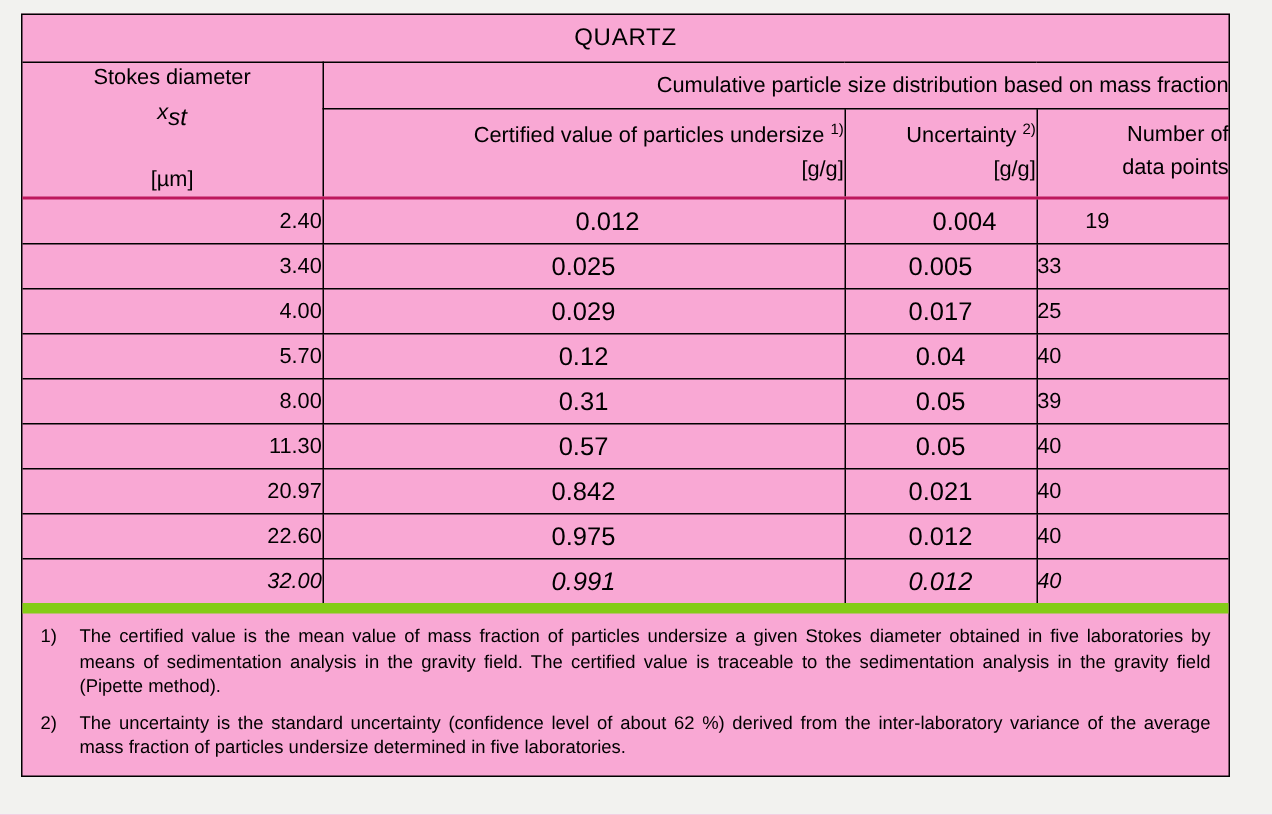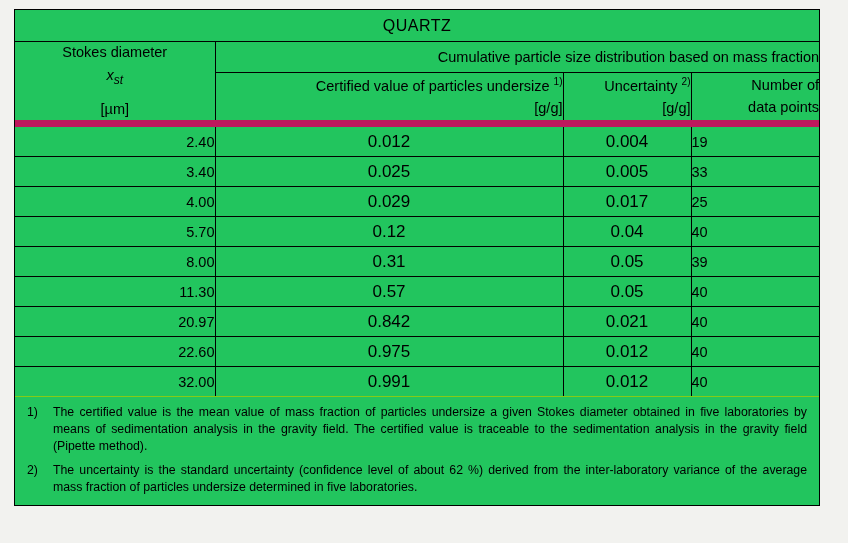--- a/index.html
+++ b/index.html
@@ -12,21 +12,21 @@
     background: #f2f2ef;
     font-family: "Liberation Sans", sans-serif;
     color: #000;
     overflow: hidden;
   }
   .page {
     position: absolute;
     left: 14px;
     top: 9px;
     width: 806px;
-    background: #22c55e;
+    background: #f9a8d4;
     border: 1px solid #000;
     box-sizing: border-box;
   }
   table.cert {
     border-collapse: collapse;
     width: 100%;
     table-layout: fixed;
   }
   table.cert td, table.cert th {
     border: 1px solid #000;
@@ -63,26 +63,26 @@
   .stokes-cell .lbl {
     display: block;
   }
   .stokes-cell .italic {
     font-style: italic;
     display: block;
     margin-top: 2px;
   }
   .stokes-cell .italic sub {
     font-style: italic;
-    font-size: 12px;
+    font-size: 16px;
     margin-top: 27px;
   }
   .stokes-cell .unit {
     display: block;
-    margin-top: 10px;
+    margin-top: 20px;
   }
   .cum-cell {
     height: 30px;
     border-right: none !important;
   }
   .sub-hdr {
     text-align: right;
     font-size: 14.5px;
     line-height: 1.5;
     padding: 6px 4px 7px 4px;
@@ -107,24 +107,26 @@
     font-size: 17px;
     height: 29px;
   }
   td.d-last {
     text-align: left;
     font-size: 14.5px;
     height: 29px;
     border-right: none !important;
   }
   tr.first-data td {
-    border-top: 7px solid #be185d;
+    border-top: 2px solid #be185d;
+    padding-left: 32px;
   }
   tr.last-data td {
-    border-bottom: 1px solid #84cc16;
+    border-bottom: 7px solid #84cc16;
+    font-style: italic;
   }
   
   .notes {
     padding: 7px 12px 8px 12px;
     font-size: 12.3px;
     line-height: 1.35;
   }
   .note {
     display: flex;
     margin-bottom: 8px;

